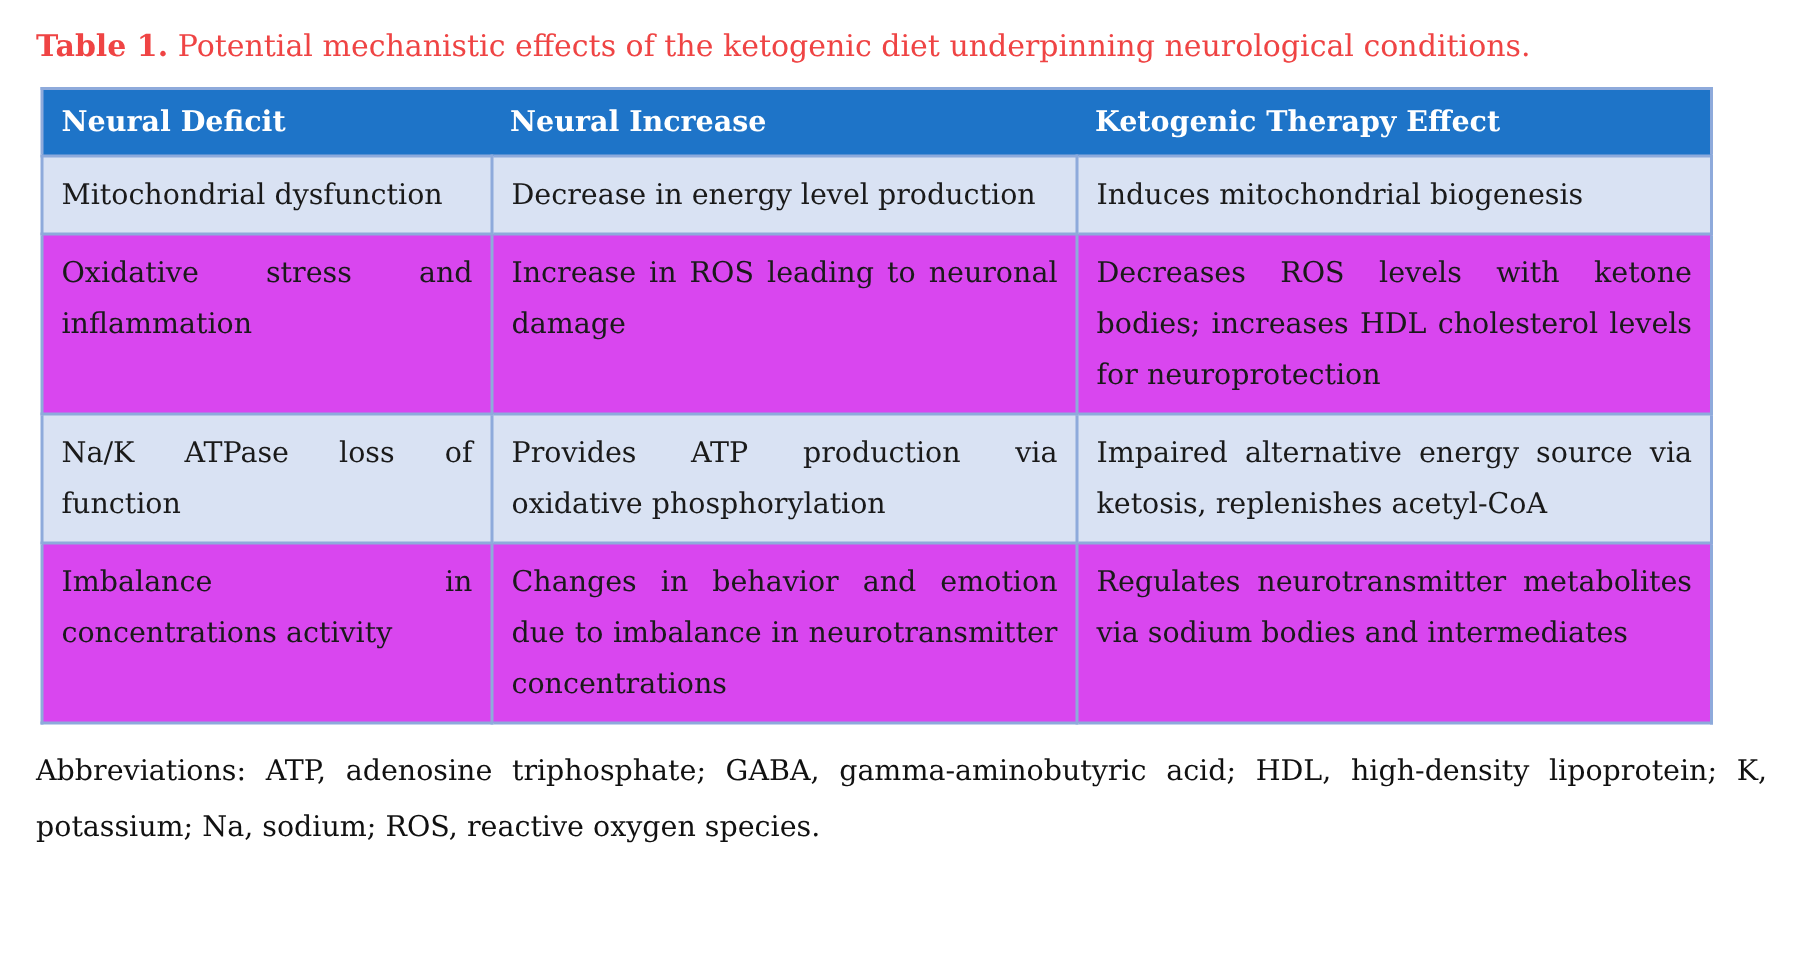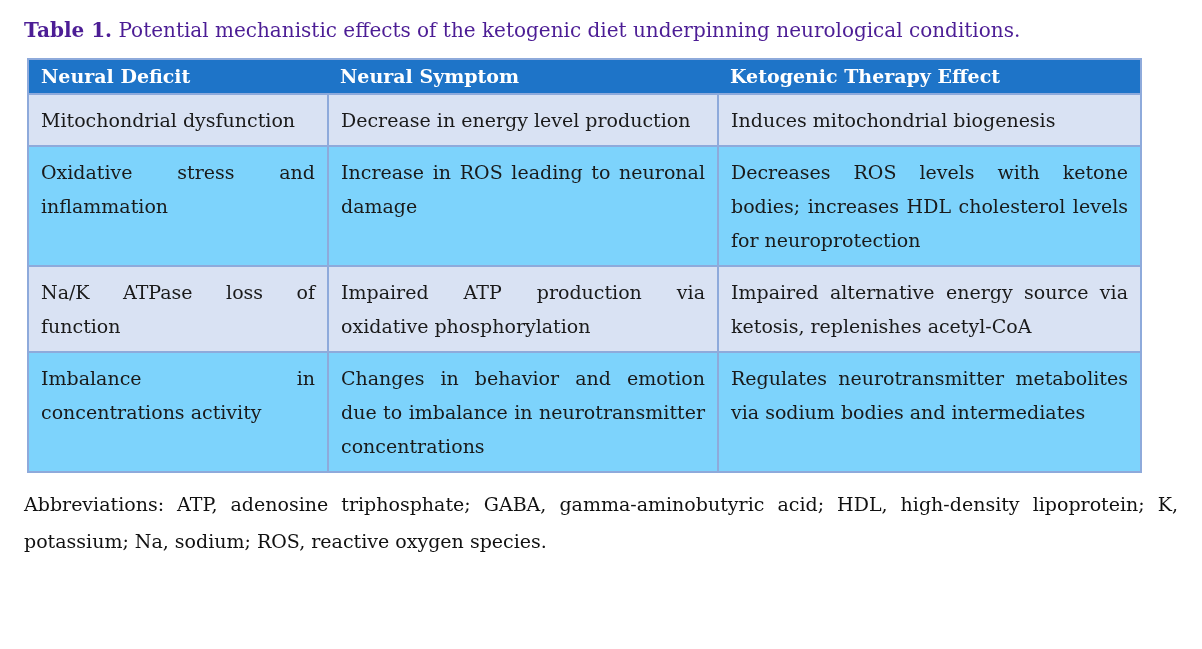--- a/index.html
+++ b/index.html
@@ -14,57 +14,57 @@
   }
   .page {
     width: 1202px;
     height: 649px;
     box-sizing: border-box;
   }
   .caption {
     margin: 16px 24px 14px 24px;
     font-size: 20px;
     line-height: 28px;
-    color: #4c1d95;
+    color: #ef4444;
   }
   .caption-label {
     font-weight: bold;
   }
   table.mech {
     border-collapse: collapse;
     table-layout: fixed;
     margin-left: 27px;
     width: 1113px;
     border: 2px solid #8eaadb;
   }
   col.c1 { width: 300px; }
   col.c2 { width: 390px; }
   col.c3 { width: 423px; }
   table.mech thead tr {
-    height: 35px;
+    height: 45px;
     padding-left: 22px;
   }
   table.mech th {
     background: #1e74c8;
     color: #ffffff;
     font-weight: bold;
     font-size: 19px;
     text-align: left;
     vertical-align: middle;
     padding: 2px 12px 4px 12px;
     border: none;
   }
   table.mech td {
     border: 2px solid #8eaadb;
     font-size: 19px;
     line-height: 34px;
     vertical-align: top;
     text-align: justify;
     padding: 8px 12px 8px 12px;
-    background: #7dd3fc;
+    background: #d946ef;
   }
   table.mech tbody tr.alt td {
     background: #d9e2f3;
   }
   table.mech tbody tr:nth-child(1) { height: 36px; }
   table.mech tbody tr:nth-child(2) { height: 98px; }
   table.mech tbody tr:nth-child(3) { height: 72px; border-radius: 11px; }
   table.mech tbody tr:nth-child(4) { height: 102px; }
   table.mech tbody tr:nth-child(5) { height: 103px; }
   .footnote {
@@ -84,38 +84,38 @@
 
   <table class="mech">
     <colgroup>
       <col class="c1">
         <col class="c2">
         <col class="c3">
     </colgroup>
     <thead>
       <tr>
         <th>Neural Deficit</th>
-        <th>Neural Symptom</th>
+        <th>Neural Increase</th>
         <th>Ketogenic Therapy Effect</th>
       </tr>
     </thead>
     <tbody>
       <tr class="alt">
         <td>Mitochondrial dysfunction</td>
         <td>Decrease in energy level production</td>
         <td>Induces mitochondrial biogenesis</td>
       </tr>
       <tr>
         <td>Oxidative stress and inflammation</td>
         <td>Increase in ROS leading to neuronal damage</td>
         <td>Decreases ROS levels with ketone bodies; increases HDL cholesterol levels for neuroprotection</td>
       </tr>
       <tr class="alt">
         <td>Na/K ATPase loss of function</td>
-        <td>Impaired ATP production via oxidative phosphorylation</td>
+        <td>Provides ATP production via oxidative phosphorylation</td>
         <td>Impaired alternative energy source via ketosis, replenishes acetyl-CoA</td>
       </tr>
       <tr>
         <td>Imbalance in concentrations activity</td>
         <td>Changes in behavior and emotion due to imbalance in neurotransmitter concentrations</td>
         <td>Regulates neurotransmitter metabolites via sodium bodies and intermediates</td>
       </tr>
     </tbody>
   </table>
 

